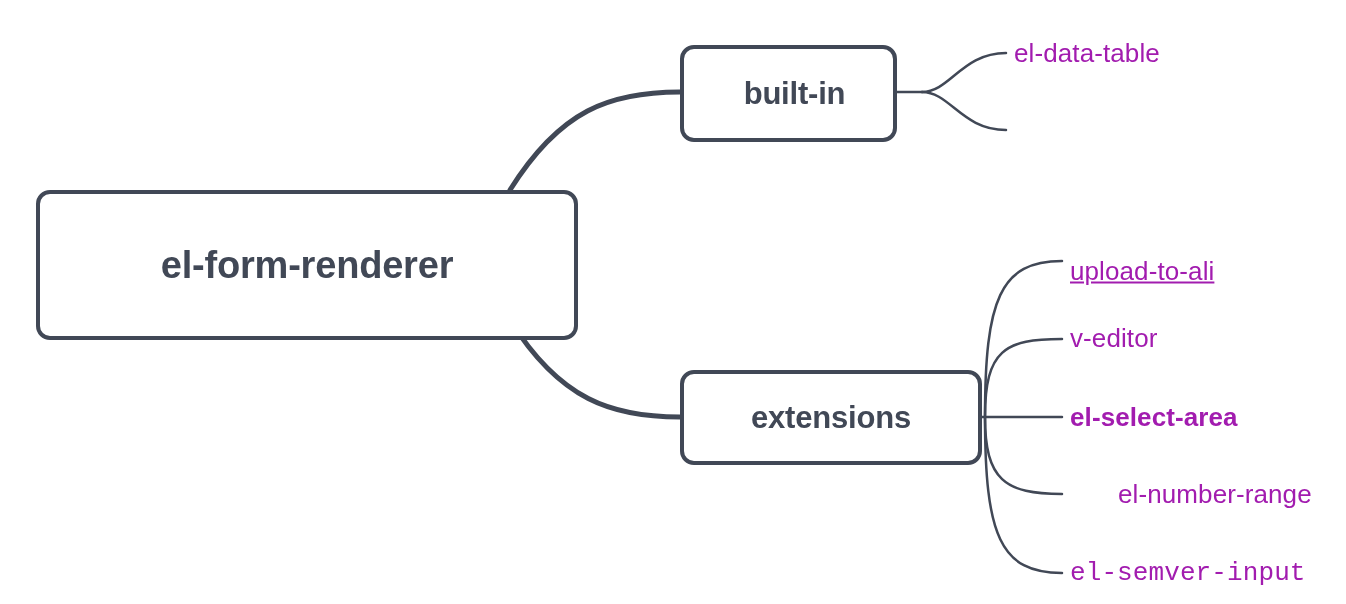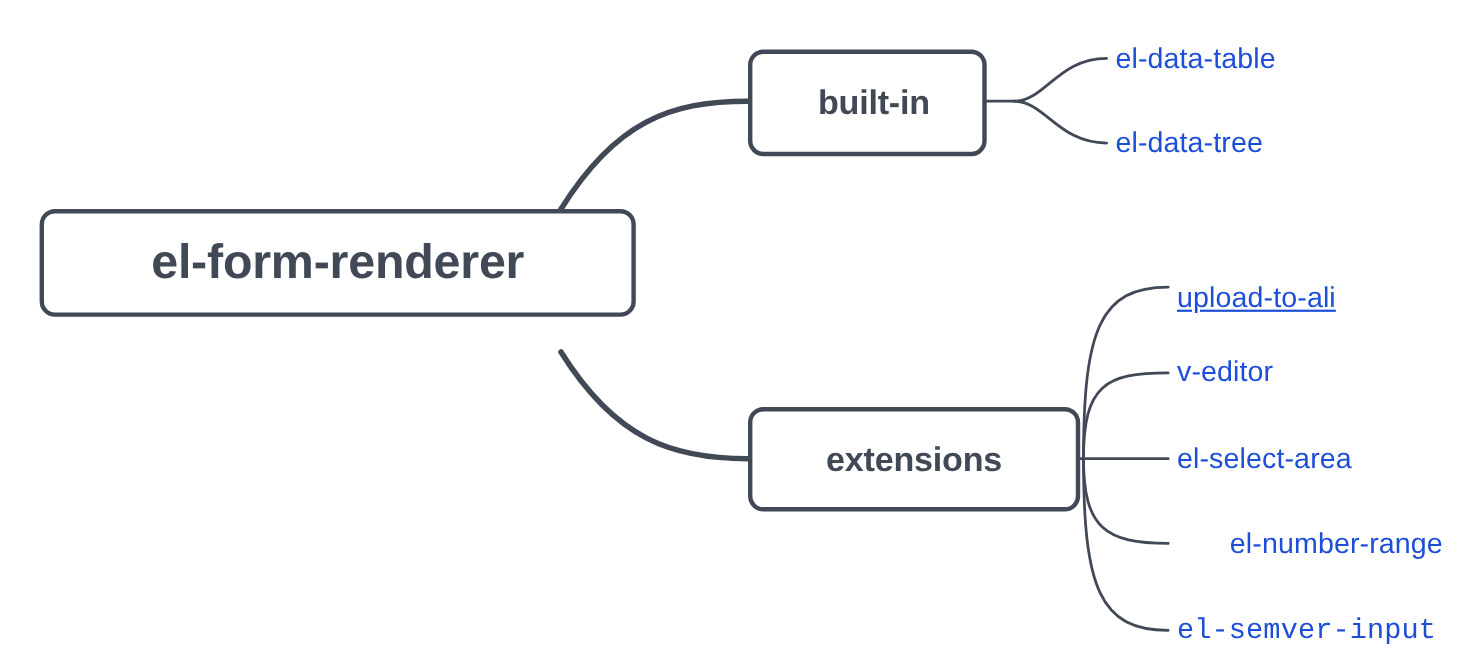--- a/index.html
+++ b/index.html
@@ -33,41 +33,41 @@
     justify-content: center;
     color: #414856;
     font-weight: bold;
     letter-spacing: -0.2px;
     z-index: 2;
   }
   #node-root {
     left: 36px;
     top: 190px;
     width: 542px;
-    height: 98px;
-    font-size: 44px;
+    height: 150px;
+    font-size: 38px;
   }
   #node-builtin {
     left: 680px;
     top: 45px;
     width: 217px;
     height: 97px;
     font-size: 31px;
     padding-left: 12px;
   }
   #node-extensions {
     left: 680px;
     top: 370px;
     width: 302px;
     height: 95px;
     font-size: 31px;
   }
   .leaf {
     position: absolute;
-    color: #1d4ed8;
+    color: #a21caf;
     font-size: 26px;
     font-weight: normal;
     white-space: nowrap;
     transform: translateY(-50%);
     letter-spacing: 0.1px;
     z-index: 2;
   }
 </style>
 </head>
 <body>
@@ -94,21 +94,20 @@
     <path d="M 985 417 C 985 535 1000 573 1062 573" fill="none" stroke="#414856" stroke-width="2.5" stroke-linecap="round"></path>
   </svg>
 
   <div class="node" id="node-root">el-form-renderer</div>
 
   <div class="node" id="node-builtin">built-in</div>
 
   <div class="node" id="node-extensions">extensions</div>
 
   <div class="leaf" style="left:1014px; top:53px;">el-data-table</div>
-  <div class="leaf" style="left:1014px; top:130px;">el-data-tree</div>
 
   <div class="leaf" style="left:1070px; top:271px;text-decoration:underline;">upload-to-ali</div>
   <div class="leaf" style="left:1070px; top:338px;">v-editor</div>
-  <div class="leaf" style="left:1070px; top:417px;">el-select-area</div>
+  <div class="leaf" style="left:1070px; top:417px;font-weight:bold;">el-select-area</div>
   <div class="leaf" style="left:1070px; top:494px;margin-left:48px;">el-number-range</div>
   <div class="leaf" style="left:1070px; top:573px;font-family:Liberation Mono, monospace;">el-semver-input</div>
 
 </div>
 
 </body></html>

